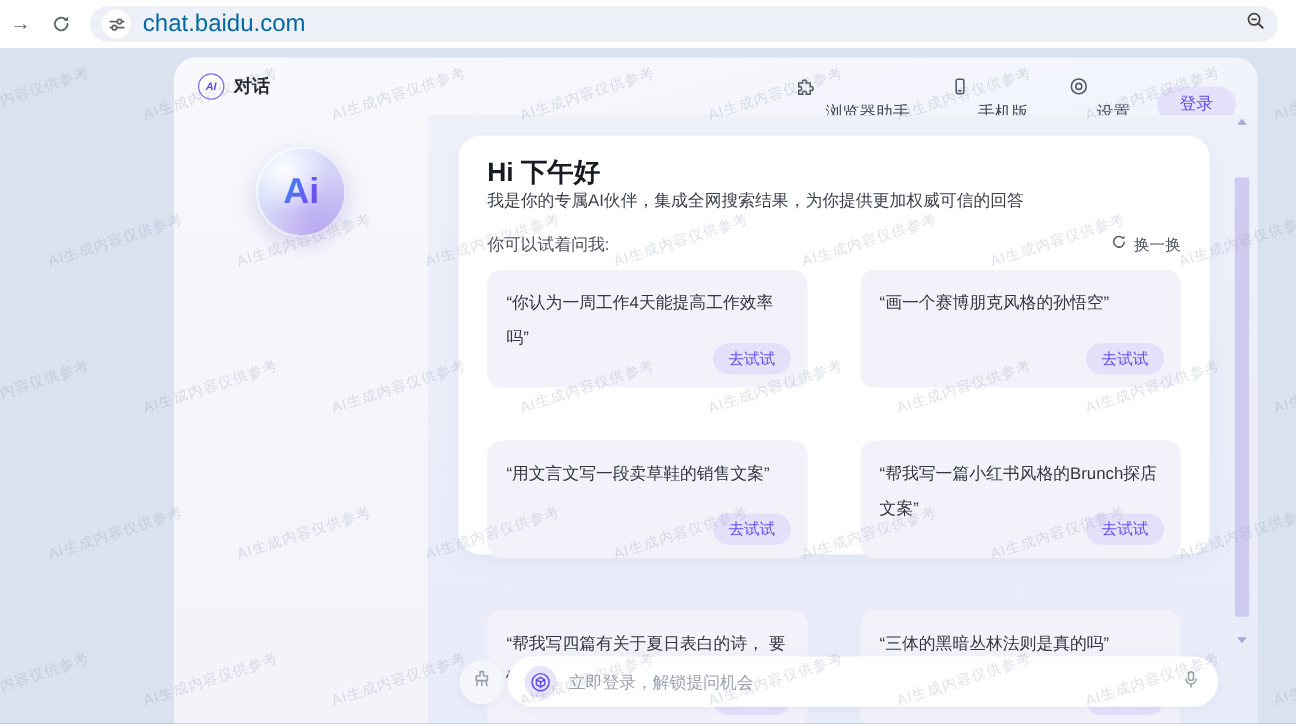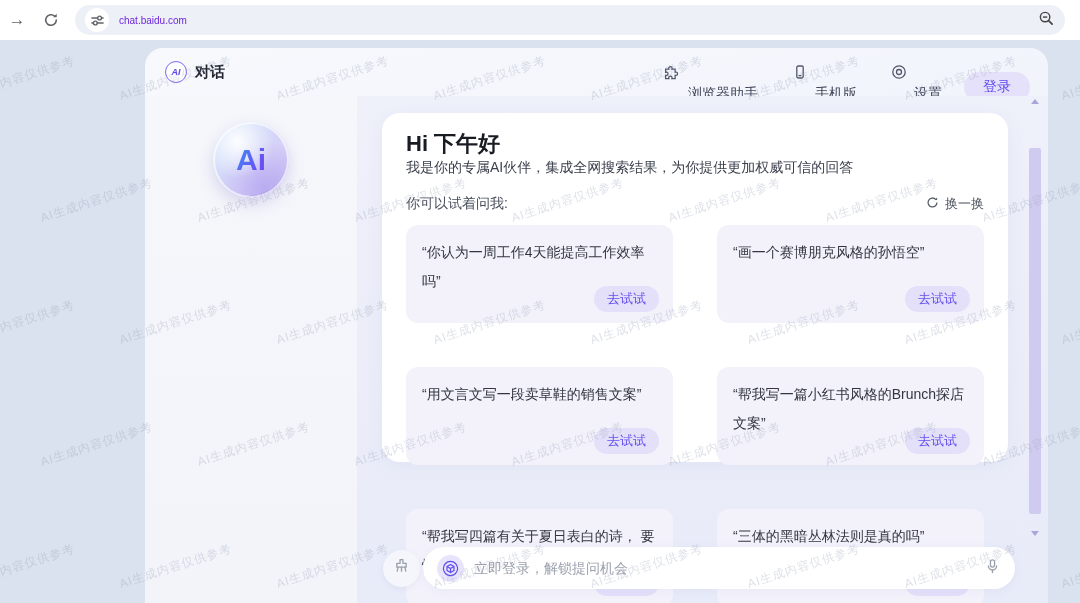--- a/index.html
+++ b/index.html
@@ -9,21 +9,21 @@
   }
   *{margin:0;padding:0;box-sizing:border-box;}
   body{font-family:"Liberation Sans","DejaVu Sans",sans-serif;background:#9aa3b5;}
   .screen{position:relative;width:1080px;height:603px;overflow:hidden;background:#dae1ef;}
 
   
   .browser-bar{position:absolute;top:0;left:0;width:1080px;height:40px;background:#ffffff;display:flex;align-items:center;}
   .nav-ico{width:34px;height:34px;display:flex;align-items:center;justify-content:center;color:#5f6368;font-size:17px;cursor:pointer;}
   .addr-pill{position:absolute;left:75px;right:15px;top:5px;height:30px;background:#edf0f7;border-radius:15px;display:flex;align-items:center;padding:0 10px;}
   .site-chip{width:24px;height:24px;border-radius:50%;background:#ffffff;display:flex;align-items:center;justify-content:center;margin-right:10px;}
-  .url-text{font-size:10px;color:#6d28d9;}
+  .url-text{font-size:20px;color:#0369a1;}
   .addr-spacer{flex:1;}
 
   
   .page{position:absolute;top:40px;left:0;right:0;bottom:0;background:#dae1ef;}
   .app{position:absolute;left:145px;top:8px;width:903px;bottom:0;border-radius:18px 18px 0 0;overflow:hidden;
        background:linear-gradient(165deg,#f7f9fd 0%,#eef1fa 55%,#e9ecf8 100%);}
   .app-header{height:48px;display:flex;align-items:center;padding:0 18px 0 20px;}
   .logo-badge{width:22px;height:22px;border-radius:50%;background:#ffffff;border:1.5px solid #7a68f2;
        display:flex;align-items:center;justify-content:center;font-size:9px;font-weight:bold;font-style:italic;color:#5b48ee;}
   .app-title{margin-left:8px;font-size:15px;font-weight:bold;color:#23262f;}

